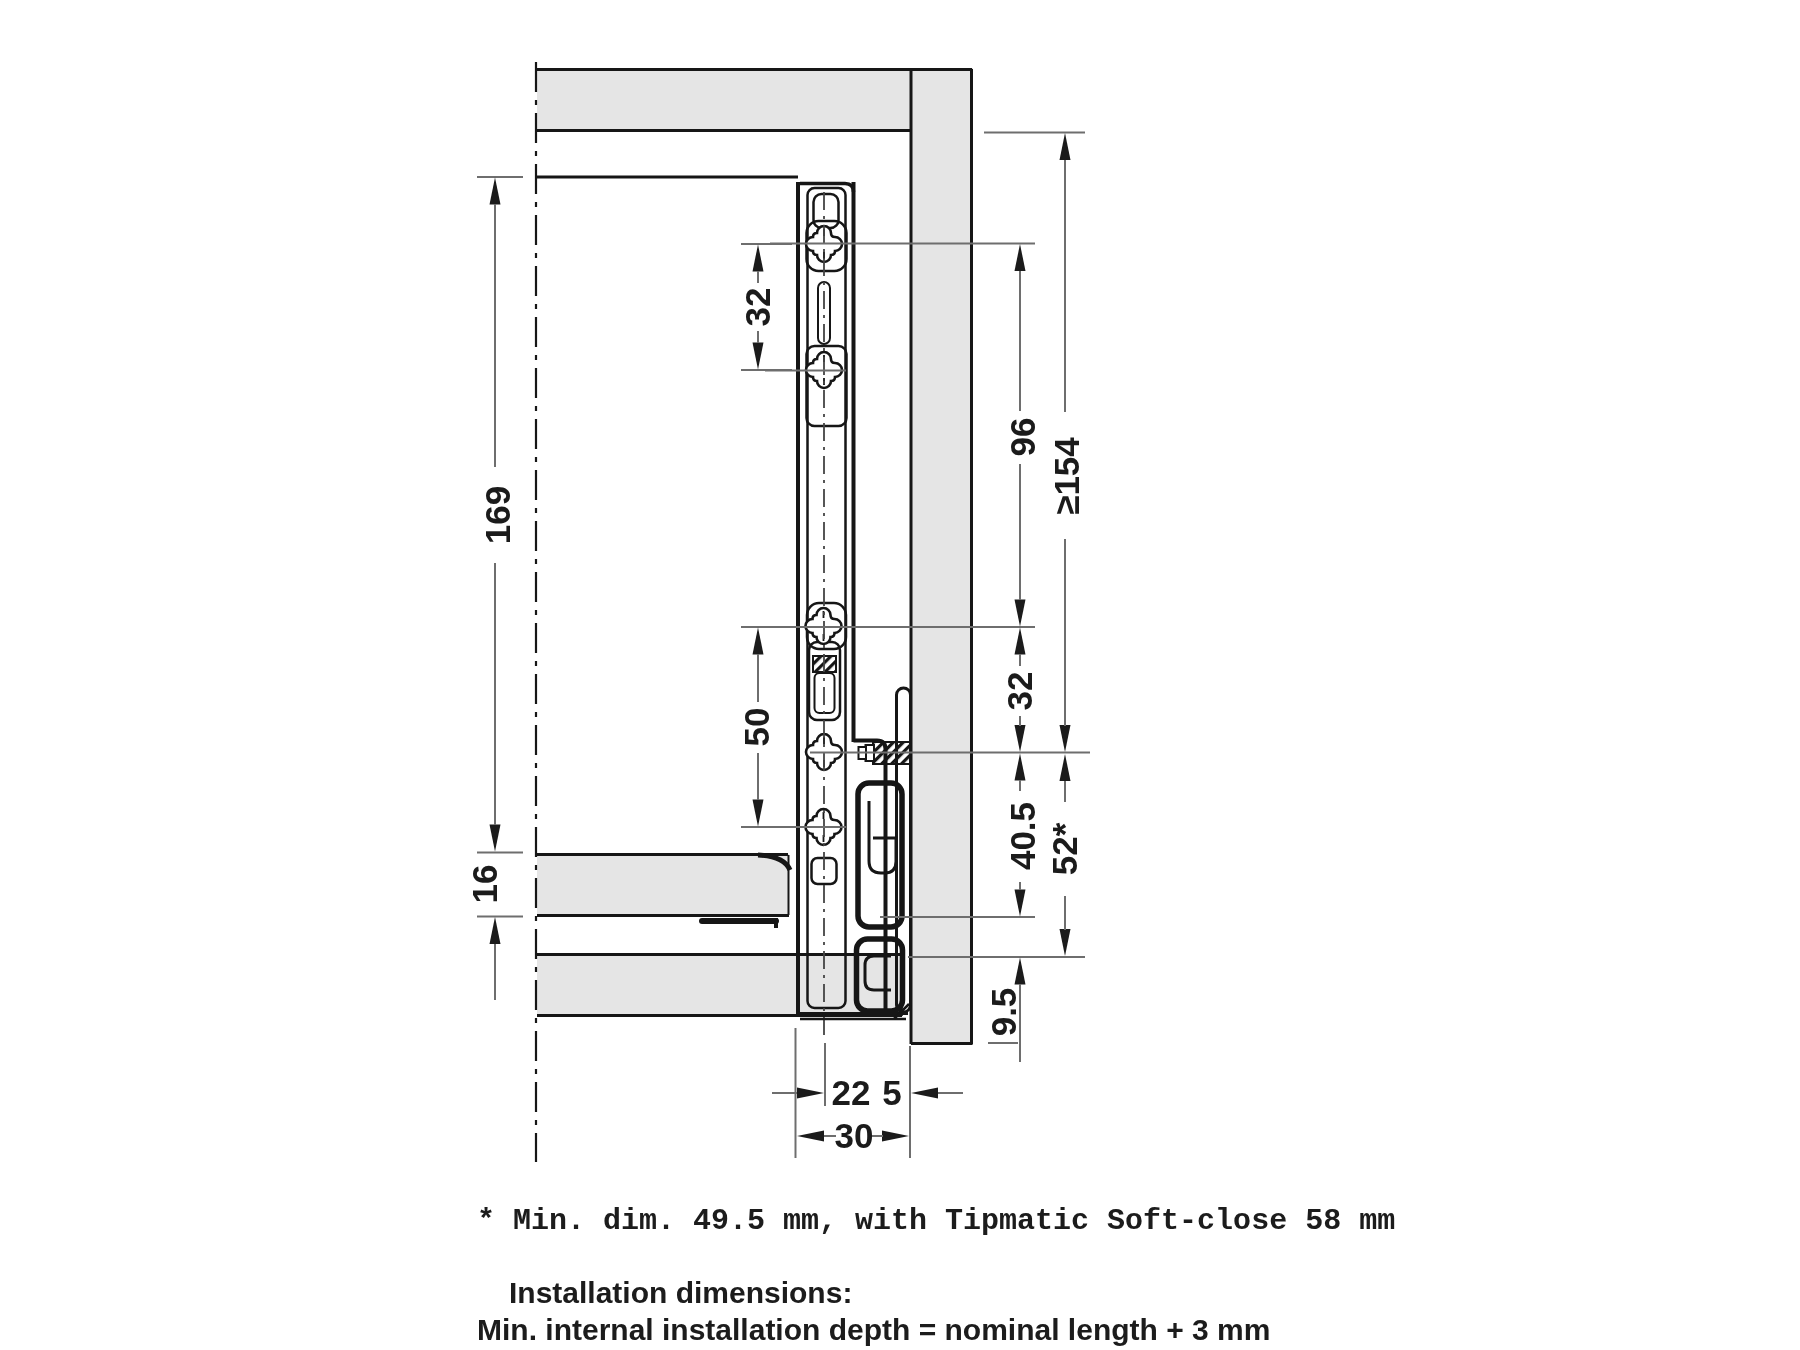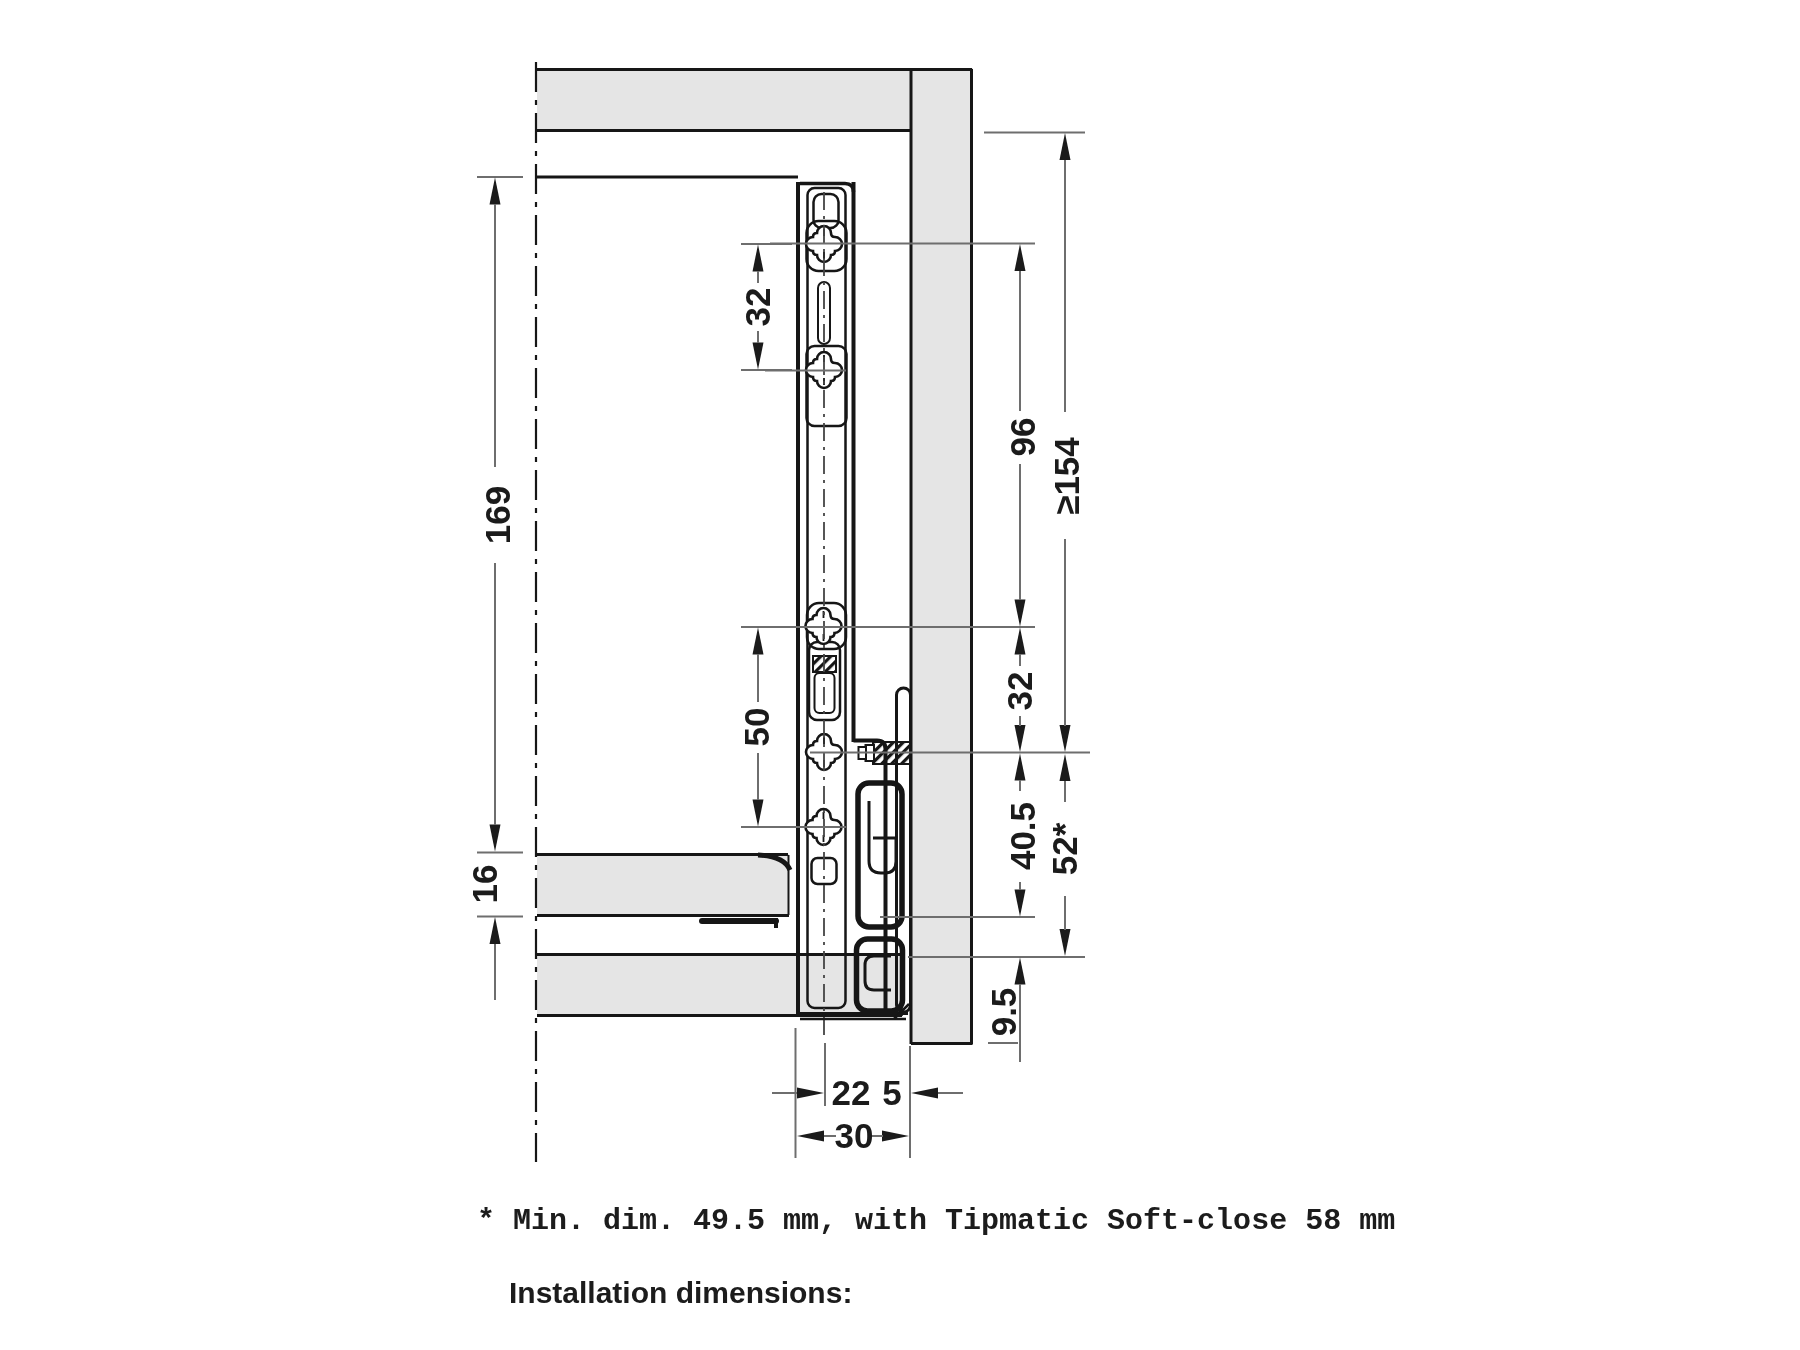--- a/index.html
+++ b/index.html
@@ -17,20 +17,21 @@
        font-size:35px;text-anchor:middle;dominant-baseline:central;}
   .ah{fill:#1b1b1b;stroke:none;}
 </style>
 </head>
 <body>
 
 <div class="stage">
 
   <div class="txt" id="footnote">* Min. dim. 49.5 mm, with Tipmatic Soft-close 58 mm</div>
   <div class="txt" id="inst-header">Installation dimensions:</div>
+  <div class="txt" id="inst-line">Min. internal installation depth = nominal length + 3 mm</div>
 
   <svg width="1800" height="1350" viewBox="0 0 1800 1350">
     <defs>
       <pattern id="h" patternUnits="userSpaceOnUse" width="7" height="7" patternTransform="rotate(45)">
         <rect width="3.2" height="7" fill="#161616"></rect>
       </pattern>
       <g id="clover">
         <path d="M-7,-11 a7,7 0 1 1 14,0 q0,4 4,4 a7,7 0 1 1 0,14 q0,4 -4,4 a7,7 0 1 1 -14,0 q-4,0 -4,-4 a7,7 0 1 1 0,-14 q0,-4 4,-4 z" fill="#fff" stroke="#161616" stroke-width="2.6"></path>
         <path d="M0,-15 V-8 M0,8 V15" stroke="#161616" stroke-width="1.8"></path>
       </g>

